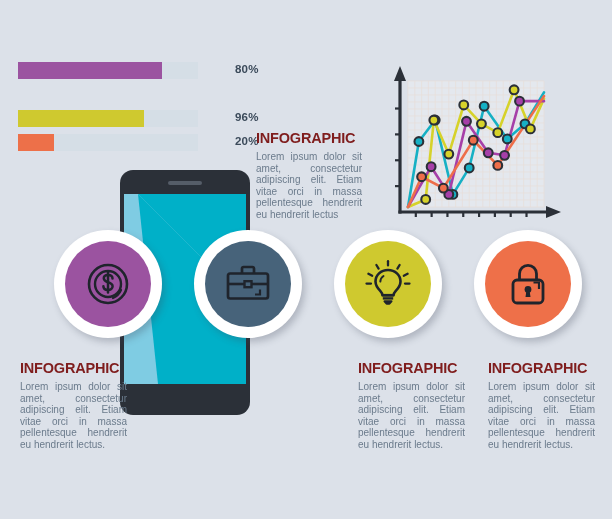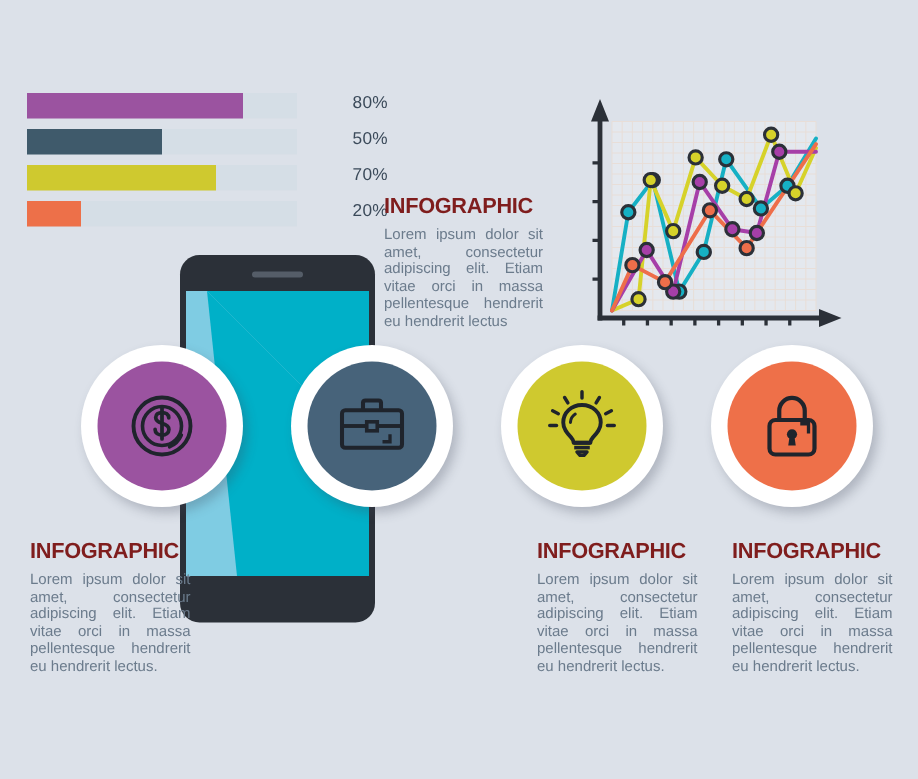--- a/index.html
+++ b/index.html
@@ -44,21 +44,21 @@
     position: absolute;
     left: 0;
     top: 0;
     height: 17px;
   }
   .bar-pct {
     position: absolute;
     left: 190px;
     top: 1px;
     font-size: 11.5px;
-    font-weight: normal;
+    font-weight: bold;
     color: #3b4a5a;
     letter-spacing: .2px;
     padding-left: 27px;
   }
 
   
   .text-block {
     position: absolute;
     width: 106px;
   }
@@ -146,30 +146,25 @@
 <div id="canvas" style="background: rgb(220, 225, 233);">
 
   <div id="bar-chart">
 
     <div class="bar-row" style="top:0px;">
       <div class="bar-track" style="background: rgb(213, 222, 230);"></div>
       <div class="bar-fill" id="fill0" style="width: 144px; background: rgb(155, 83, 160);"></div>
       <div class="bar-pct">80%</div>
     </div>
 
-    <div class="bar-row" style="top:24px;">
-      <div class="bar-track" style="background: rgb(213, 222, 230);"></div>
-      <div class="bar-fill" id="fill1" style="width: 90px; background: rgb(63, 90, 107);"></div>
-      <div class="bar-pct">50%</div>
-    </div>
 
     <div class="bar-row" style="top:48px;">
       <div class="bar-track" style="background: rgb(213, 222, 230);"></div>
       <div class="bar-fill" id="fill2" style="width: 126px; background: rgb(207, 201, 47);"></div>
-      <div class="bar-pct">70%</div>
+      <div class="bar-pct">96%</div>
     </div>
 
     <div class="bar-row" style="top:72px;text-align:center;">
       <div class="bar-track" style="background: rgb(213, 222, 230);"></div>
       <div class="bar-fill" id="fill3" style="width: 36px; background: rgb(237, 112, 73);"></div>
       <div class="bar-pct">20%</div>
     </div>
 
   </div>
 

